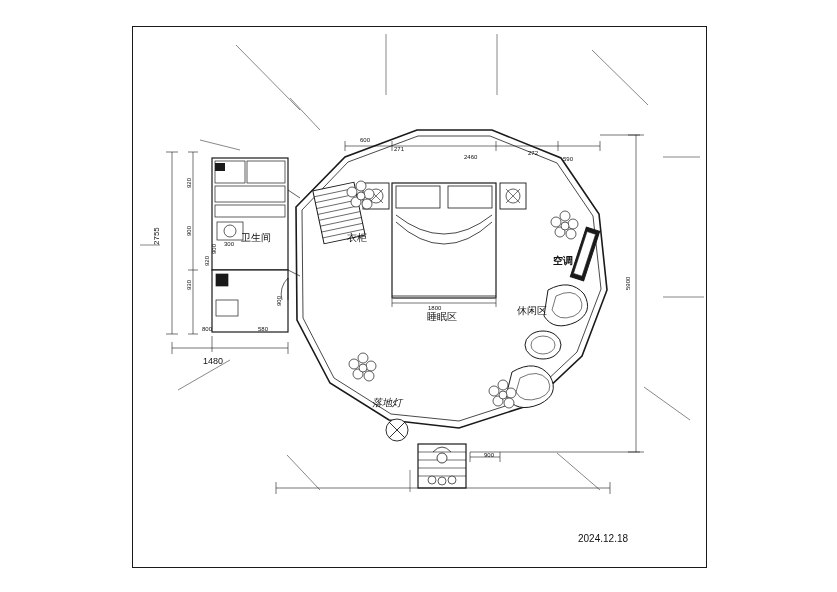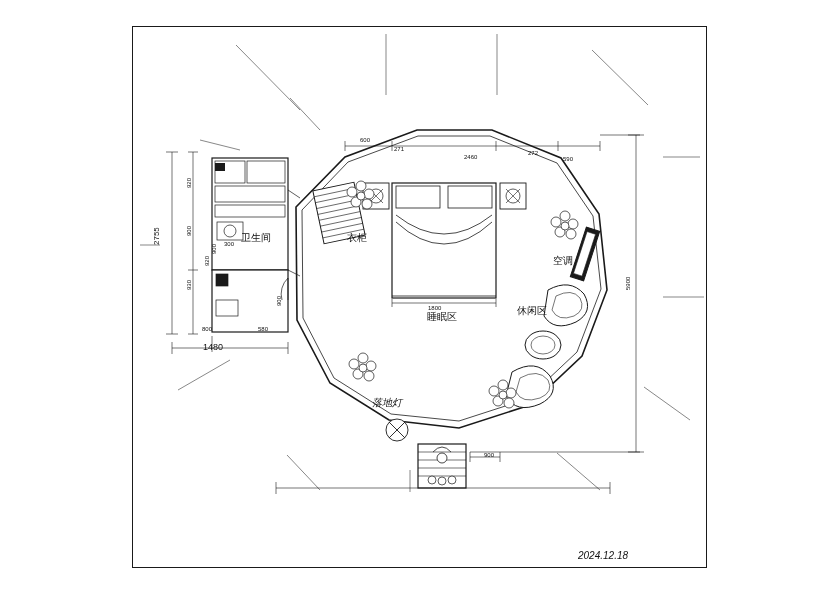--- a/index.html
+++ b/index.html
@@ -201,41 +201,41 @@
       <line x1="610" y1="482" x2="610" y2="494"></line>
       <line x1="470" y1="452" x2="470" y2="462"></line>
       <line x1="500" y1="452" x2="500" y2="462"></line>
       <line x1="470" y1="457" x2="500" y2="457"></line>
     </g>
   </svg>
 
   <div class="lbl cn" style="left:241px;top:231px;">卫生间</div>
   <div class="lbl cn" style="left:347px;top:231px;text-align:right;">衣柜</div>
   <div class="lbl cn" style="left:427px;top:273px;margin-top:37px;">睡眠区</div>
-  <div class="lbl cn" style="left:553px;top:254px;">空调</div>
+  <div class="lbl cn" style="left:553px;top:254px;font-weight:bold;">空调</div>
   <div class="lbl cn" style="left:517px;top:304px;">休闲区</div>
   <div class="lbl cn" style="left:372px;top:396px;font-style:italic;">落地灯</div>
 
   <div class="dimv" style="left:625px;top:290px;">5900</div>
   <div class="dimv" style="left:152px;top:245px;font-size:8px;">2755</div>
-  <div class="dim" style="left:203px;top:342px;font-size:9px;">1480</div>
+  <div class="dim" style="left:203px;top:356px;font-size:9px;">1480</div>
   <div class="dim" style="left:428px;top:305px;">1800</div>
 
   <div class="dim" style="left:360px;top:137px;">600</div>
   <div class="dim" style="left:394px;top:146px;">271</div>
   <div class="dim" style="left:464px;top:154px;">2460</div>
   <div class="dim" style="left:528px;top:150px;">272</div>
   <div class="dim" style="left:563px;top:156px;">590</div>
 
   <div class="dimv" style="left:186px;top:188px;">920</div>
   <div class="dimv" style="left:186px;top:236px;">900</div>
   <div class="dimv" style="left:186px;top:290px;">930</div>
   <div class="dimv" style="left:211px;top:254px;">900</div>
   <div class="dimv" style="left:204px;top:266px;">920</div>
   <div class="dim" style="left:224px;top:241px;">300</div>
   <div class="dim" style="left:202px;top:326px;">800</div>
   <div class="dim" style="left:258px;top:326px;">580</div>
   <div class="dimv" style="left:276px;top:306px;">900</div>
   <div class="dim" style="left:484px;top:452px;">900</div>
 
-  <div class="date" style="left:578px;top:550px;font-style:italic;">2024.12.18</div>
+  <div class="date" style="left:578px;top:533px;">2024.12.18</div>
 
 </div>
 
 </body></html>

